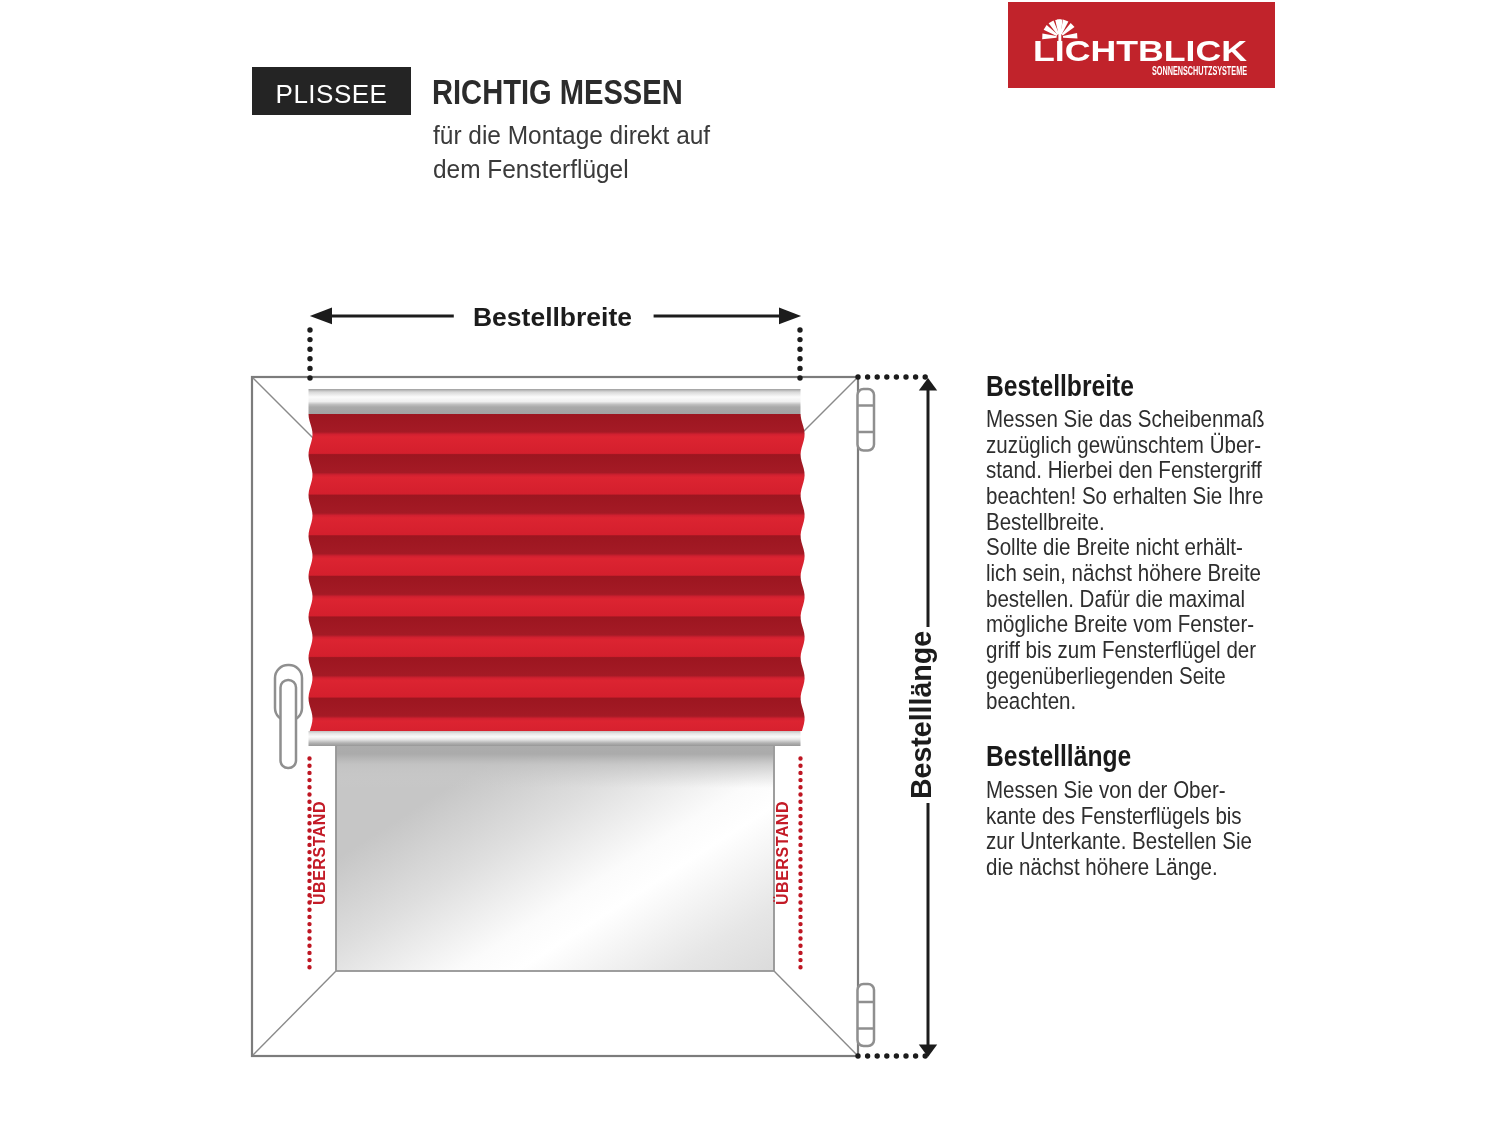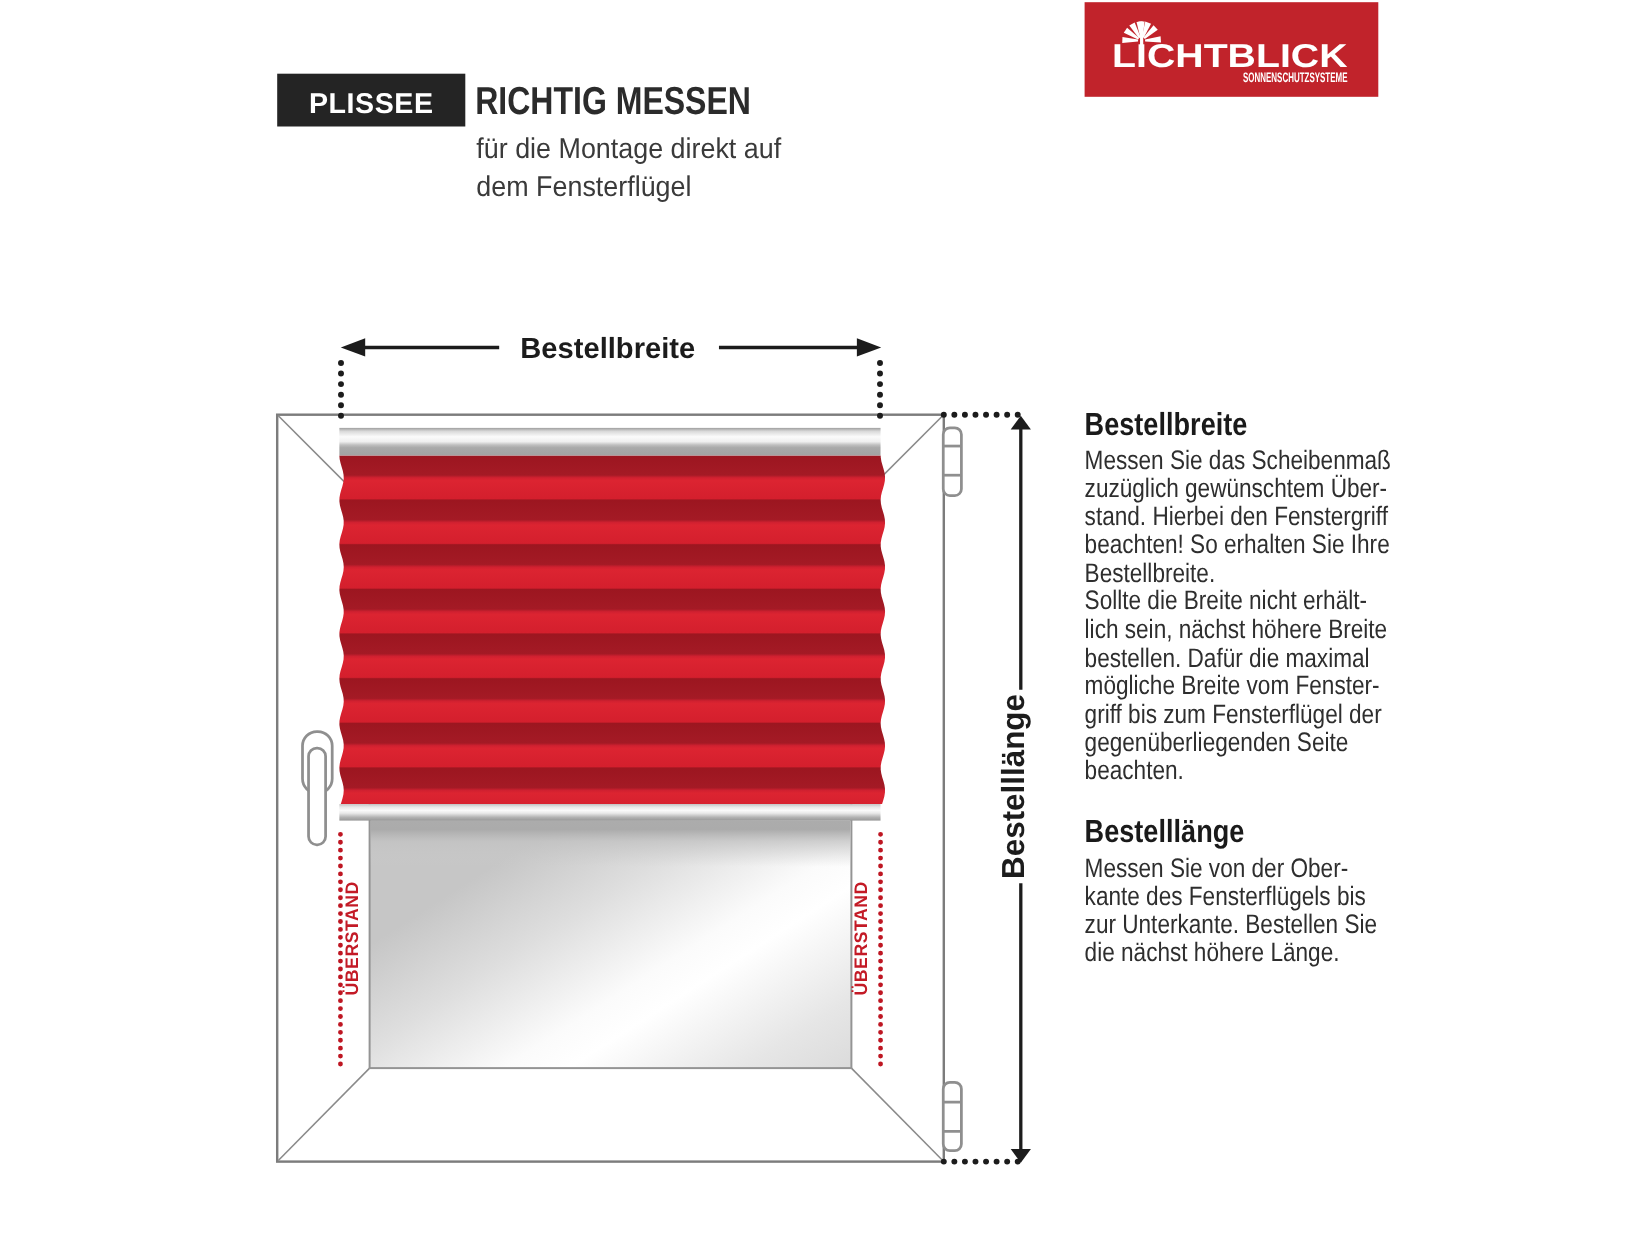--- a/index.html
+++ b/index.html
@@ -3,28 +3,28 @@
 <meta charset="utf-8">
 <style>
   html,body{margin:0;padding:0;}
   body{width:1500px;height:1125px;background:#ffffff;position:relative;
        font-family:"Liberation Sans", sans-serif;overflow:hidden;}
   .abs{position:absolute;}
 </style>
 </head>
 <body>
 
-<div class="abs" style="left:252px;top:67px;width:171px;height:48px;background:#242424;color:#fff;
-     font-weight:bold;font-size:26px;text-align:center;line-height:55px;letter-spacing:0.5px;">PLISSEE</div>
+<div class="abs" style="left:252px;top:67px;width:159px;height:48px;background:#242424;color:#fff;
+     font-weight:normal;font-size:26px;text-align:center;line-height:55px;letter-spacing:0.5px;">PLISSEE</div>
 
 <div class="abs" style="left:432px;top:75px;font-size:35.5px;font-weight:bold;color:#2b2b2b;line-height:35.5px;transform:scaleX(0.82);transform-origin:left top;">RICHTIG MESSEN</div>
 
 <div class="abs" style="left:433px;top:119px;font-size:26px;color:#3a3a3a;line-height:33.6px;transform:scaleX(0.94);transform-origin:left top;">für die Montage direkt auf<br>dem Fensterflügel</div>
 
-<div class="abs" style="left:986px;top:2px;width:267px;height:86px;background:#c1232b;text-align:center;">
+<div class="abs" style="left:1008px;top:2px;width:267px;height:86px;background:#c1232b;text-align:center;">
 <svg width="267" height="86" viewBox="0 0 267 86" xmlns="http://www.w3.org/2000/svg">
 
   <g fill="#ffffff">
     <rect x="50.4" y="30" width="2.9" height="12"></rect>
     <g transform="translate(51.8,35)">
       <g id="ray">
             <path d="M-0.9 -3.2 L0.9 -3.2 L2.8 -17.5 L-2.8 -17.5 Z"></path>
           </g>
       <use href="#ray" transform="rotate(-88)"></use>
       <use href="#ray" transform="rotate(-57)"></use>

